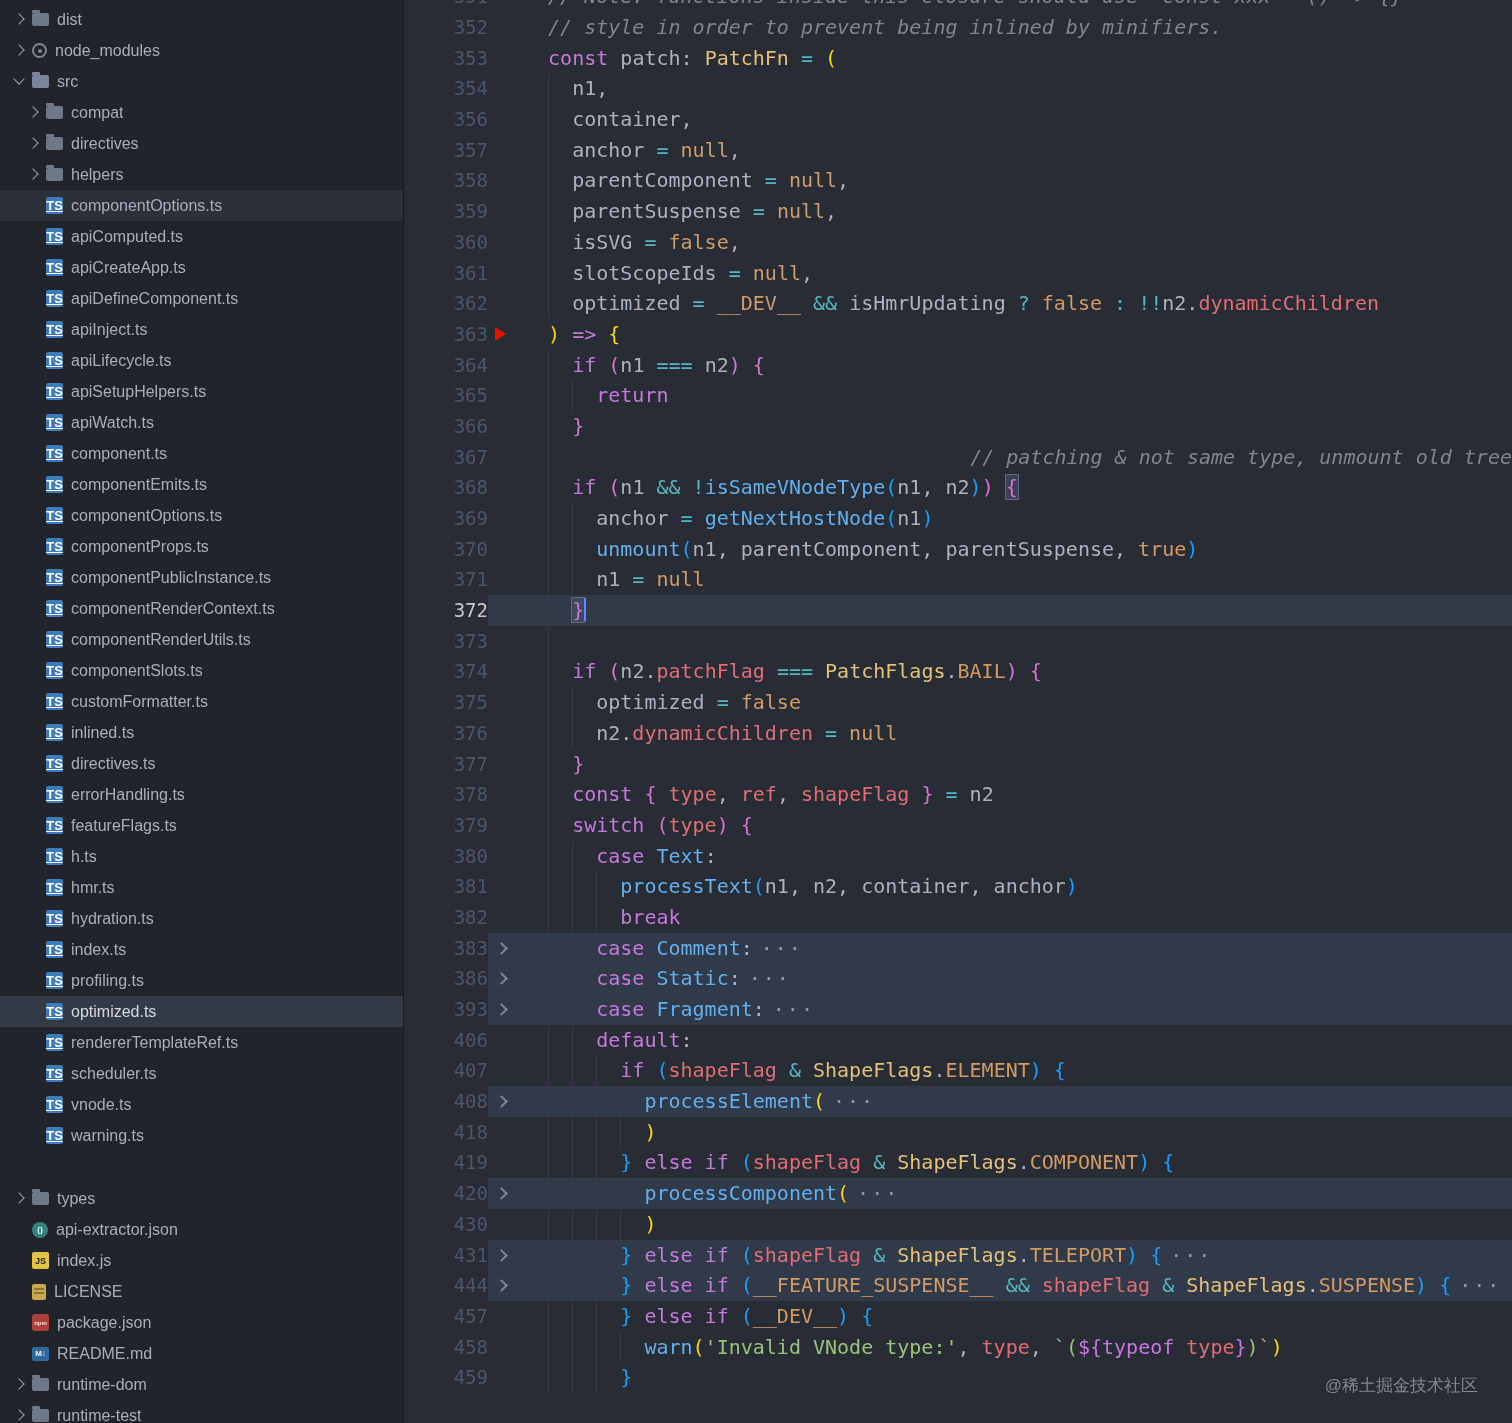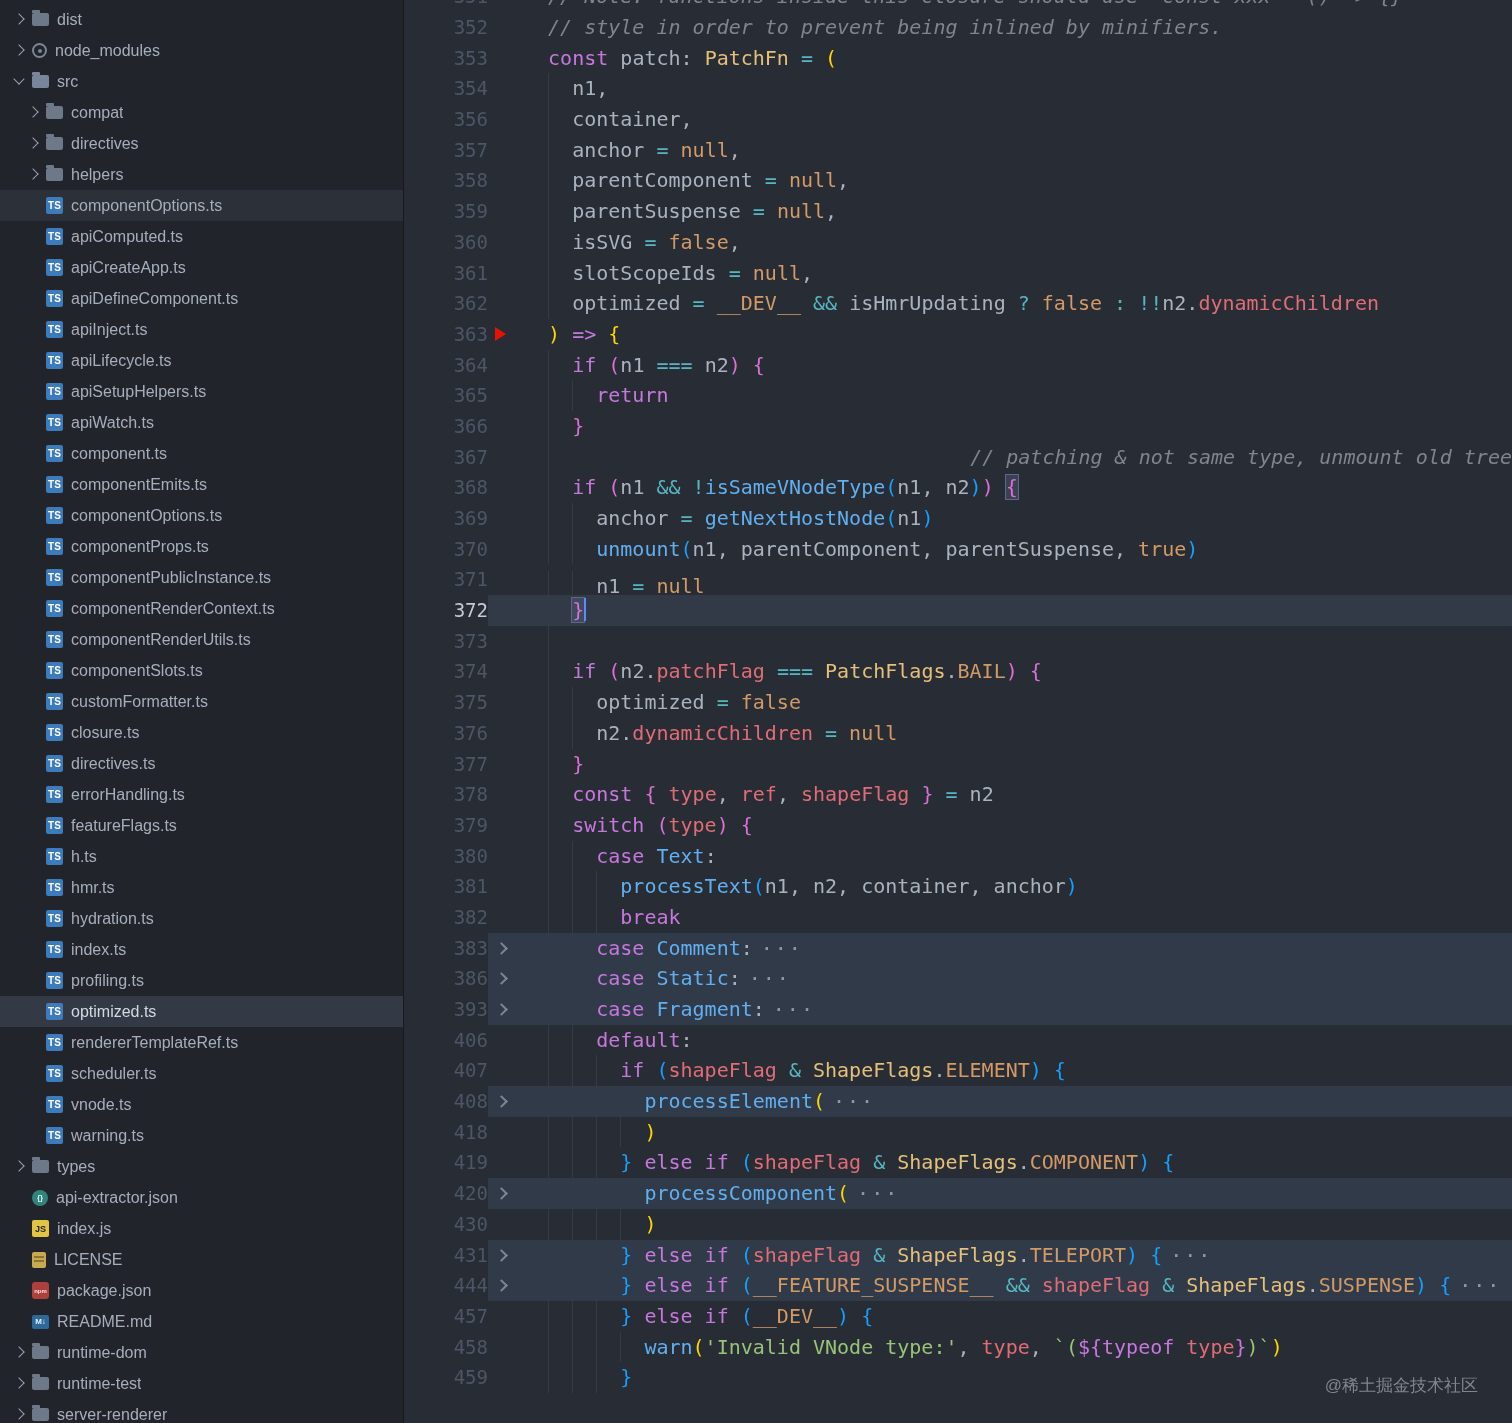--- a/index.html
+++ b/index.html
@@ -19,21 +19,21 @@
     left:7px; top:11px; transform:rotate(-45deg);
   }
   .twist.expanded::before { transform:rotate(45deg); top:9px; }
   .fico { flex:none; margin-right:8px; display:flex; align-items:center; justify-content:center;
           font-family:"Liberation Sans",sans-serif; }
   .ic-folder, .ic-folder-open { width:17px; height:13px; background:#6d7889; border-radius:2px; position:relative; }
   .ic-folder::before, .ic-folder-open::before { content:""; position:absolute; top:-3px; left:0; width:8px; height:3px; background:#6d7889; border-radius:1px 1px 0 0; }
   .ic-folder-open { background:#79859a; } .ic-folder-open::before { background:#79859a; }
   .ic-node { width:15px; height:15px; border:2px solid #7b8595; border-radius:50%; position:relative; }
   .ic-node::before { content:""; position:absolute; left:3.5px; top:3.5px; width:4px; height:4px; background:#7b8595; border-radius:50%; }
-  .ic-ts { width:17px; height:17px; background:#3c7bbc; color:#fff; font-size:10px; font-weight:700; border-radius:2px; }
+  .ic-ts { width:17px; height:17px; background:#3c7bbc; color:#fff; font-size:13px; font-weight:700; border-radius:2px;text-decoration:underline; }
   .ic-js { width:17px; height:17px; background:#e2c343; color:#23272e; font-size:9px; font-weight:700; border-radius:2px; }
   .ic-json { width:16px; height:16px; background:#31837c; color:#d9f3ef; font-size:8px; font-weight:700; border-radius:50%; }
   .ic-license { width:14px; height:16px; background:#c9a94e; border-radius:2px; position:relative; }
   .ic-license::before { content:""; position:absolute; left:2px; top:4px; right:2px; height:2px; background:rgba(0,0,0,.3); box-shadow:0 4px 0 rgba(0,0,0,.3); }
   .ic-npm { width:17px; height:17px; background:#ad403a; color:#f7dcda; font-size:6px; font-weight:700; border-radius:3px; }
   .ic-md { width:17px; height:14px; background:#2d6a9b; color:#e7f1f9; font-size:8px; font-weight:700; border-radius:2px; }
   .tlabel { overflow:hidden; }
 
   
   .editor { flex:1; position:relative; overflow:hidden; background:#282c34; font-family:"DejaVu Sans Mono",monospace; }
@@ -186,21 +186,21 @@
           <span class="tlabel">componentSlots.ts</span>
         </div>
         <div class="tree-row" style="padding-left: 22px;">
           <span class="twist"></span>
           <span class="fico ic-ts">TS</span>
           <span class="tlabel">customFormatter.ts</span>
         </div>
         <div class="tree-row" style="padding-left: 22px;">
           <span class="twist"></span>
           <span class="fico ic-ts">TS</span>
-          <span class="tlabel">closure.ts</span>
+          <span class="tlabel">inlined.ts</span>
         </div>
         <div class="tree-row" style="padding-left: 22px;">
           <span class="twist"></span>
           <span class="fico ic-ts">TS</span>
           <span class="tlabel">directives.ts</span>
         </div>
         <div class="tree-row" style="padding-left: 22px;">
           <span class="twist"></span>
           <span class="fico ic-ts">TS</span>
           <span class="tlabel">errorHandling.ts</span>
@@ -253,21 +253,21 @@
         <div class="tree-row" style="padding-left: 22px;">
           <span class="twist"></span>
           <span class="fico ic-ts">TS</span>
           <span class="tlabel">vnode.ts</span>
         </div>
         <div class="tree-row" style="padding-left: 22px;">
           <span class="twist"></span>
           <span class="fico ic-ts">TS</span>
           <span class="tlabel">warning.ts</span>
         </div>
-        <div class="tree-row" style="padding-left: 8px;">
+        <div class="tree-row" style="padding-left: 8px; margin-top: 32px;">
           <span class="twist collapsed"></span>
           <span class="fico ic-folder"></span>
           <span class="tlabel">types</span>
         </div>
         <div class="tree-row" style="padding-left: 8px;">
           <span class="twist"></span>
           <span class="fico ic-json">{}</span>
           <span class="tlabel">api-extractor.json</span>
         </div>
         <div class="tree-row" style="padding-left: 8px;">
@@ -321,21 +321,21 @@
         <div class="crow"><span class="lnum">361</span><div class="lrest"><span class="gchev"></span><div class="lcode" style="padding-left: 50.16px;"><span class="guide" style="left: 26.08px;"></span><span class="tk-w">slotScopeIds </span><span class="tk-o">= </span><span class="tk-n">null</span><span class="tk-w">,</span></div></div></div>
         <div class="crow"><span class="lnum">362</span><div class="lrest"><span class="gchev"></span><div class="lcode" style="padding-left: 50.16px;"><span class="guide" style="left: 26.08px;"></span><span class="tk-w">optimized </span><span class="tk-o">= </span><span class="tk-n">__DEV__</span><span class="tk-o"> &amp;&amp; </span><span class="tk-w">isHmrUpdating</span><span class="tk-o"> ? </span><span class="tk-n">false</span><span class="tk-o"> : </span><span class="tk-o">!!</span><span class="tk-w">n2.</span><span class="tk-p">dynamicChildren</span></div></div></div>
         <div class="crow"><span class="lnum">363</span><div class="lrest"><span class="gchev mark"></span><div class="lcode" style="padding-left: 26.08px;"><span class="tk-g1">)</span><span class="tk-a"> =&gt; </span><span class="tk-g1">{</span></div></div></div>
         <div class="crow"><span class="lnum">364</span><div class="lrest"><span class="gchev"></span><div class="lcode" style="padding-left: 50.16px;"><span class="guide" style="left: 26.08px;"></span><span class="tk-k">if</span><span class="tk-w"> </span><span class="tk-g2">(</span><span class="tk-w">n1</span><span class="tk-o"> === </span><span class="tk-w">n2</span><span class="tk-g2">)</span><span class="tk-w"> </span><span class="tk-g2">{</span></div></div></div>
         <div class="crow"><span class="lnum">365</span><div class="lrest"><span class="gchev"></span><div class="lcode" style="padding-left: 74.24px;"><span class="guide" style="left: 26.08px;"></span><span class="guide" style="left: 50.16px;"></span><span class="tk-k">return</span></div></div></div>
         <div class="crow"><span class="lnum">366</span><div class="lrest"><span class="gchev"></span><div class="lcode" style="padding-left: 50.16px;"><span class="guide" style="left: 26.08px;"></span><span class="tk-g2">}</span></div></div></div>
         <div class="crow"><span class="lnum">367</span><div class="lrest"><span class="gchev"></span><div class="lcode" style="padding-left: 50.16px; text-align: right;"><span class="guide" style="left: 26.08px;"></span><span class="tk-c">// patching &amp; not same type, unmount old tree</span></div></div></div>
         <div class="crow"><span class="lnum">368</span><div class="lrest"><span class="gchev"></span><div class="lcode" style="padding-left: 50.16px;"><span class="guide" style="left: 26.08px;"></span><span class="tk-k">if</span><span class="tk-w"> </span><span class="tk-g2">(</span><span class="tk-w">n1</span><span class="tk-o"> &amp;&amp; </span><span class="tk-o">!</span><span class="tk-f">isSameVNodeType</span><span class="tk-g3">(</span><span class="tk-w">n1, n2</span><span class="tk-g3">)</span><span class="tk-g2">)</span><span class="tk-w"> </span><span class="tk-gm">{</span></div></div></div>
         <div class="crow"><span class="lnum">369</span><div class="lrest"><span class="gchev"></span><div class="lcode" style="padding-left: 74.24px;"><span class="guide" style="left: 26.08px;"></span><span class="guide" style="left: 50.16px;"></span><span class="tk-w">anchor </span><span class="tk-o">= </span><span class="tk-f">getNextHostNode</span><span class="tk-g3">(</span><span class="tk-w">n1</span><span class="tk-g3">)</span></div></div></div>
         <div class="crow"><span class="lnum">370</span><div class="lrest"><span class="gchev"></span><div class="lcode" style="padding-left: 74.24px;"><span class="guide" style="left: 26.08px;"></span><span class="guide" style="left: 50.16px;"></span><span class="tk-f">unmount</span><span class="tk-g3">(</span><span class="tk-w">n1, parentComponent, parentSuspense, </span><span class="tk-n">true</span><span class="tk-g3">)</span></div></div></div>
-        <div class="crow"><span class="lnum">371</span><div class="lrest"><span class="gchev"></span><div class="lcode" style="padding-left: 74.24px; margin-top: 7px;"><span class="guide" style="left: 26.08px;"></span><span class="guide" style="left: 50.16px;"></span><span class="tk-w">n1 </span><span class="tk-o">= </span><span class="tk-n">null</span></div></div></div>
+        <div class="crow"><span class="lnum">371</span><div class="lrest"><span class="gchev"></span><div class="lcode" style="padding-left: 74.24px;"><span class="guide" style="left: 26.08px;"></span><span class="guide" style="left: 50.16px;"></span><span class="tk-w">n1 </span><span class="tk-o">= </span><span class="tk-n">null</span></div></div></div>
         <div class="crow hl-cur"><span class="lnum cur">372</span><div class="lrest"><span class="gchev"></span><div class="lcode" style="padding-left: 50.16px;"><span class="guide" style="left: 26.08px;"></span><span class="tk-gm">}</span><span class="cursor"></span></div></div></div>
         <div class="crow"><span class="lnum">373</span><div class="lrest"><span class="gchev"></span><div class="lcode" style="padding-left: 50.16px;"><span class="guide" style="left: 26.08px;"></span></div></div></div>
         <div class="crow"><span class="lnum">374</span><div class="lrest"><span class="gchev"></span><div class="lcode" style="padding-left: 50.16px;"><span class="guide" style="left: 26.08px;"></span><span class="tk-k">if</span><span class="tk-w"> </span><span class="tk-g2">(</span><span class="tk-w">n2.</span><span class="tk-p">patchFlag</span><span class="tk-o"> === </span><span class="tk-t">PatchFlags</span><span class="tk-w">.</span><span class="tk-n">BAIL</span><span class="tk-g2">)</span><span class="tk-w"> </span><span class="tk-g2">{</span></div></div></div>
         <div class="crow"><span class="lnum">375</span><div class="lrest"><span class="gchev"></span><div class="lcode" style="padding-left: 74.24px;"><span class="guide" style="left: 26.08px;"></span><span class="guide" style="left: 50.16px;"></span><span class="tk-w">optimized </span><span class="tk-o">= </span><span class="tk-n">false</span></div></div></div>
         <div class="crow"><span class="lnum">376</span><div class="lrest"><span class="gchev"></span><div class="lcode" style="padding-left: 74.24px;"><span class="guide" style="left: 26.08px;"></span><span class="guide" style="left: 50.16px;"></span><span class="tk-w">n2.</span><span class="tk-p">dynamicChildren</span><span class="tk-o"> = </span><span class="tk-n">null</span></div></div></div>
         <div class="crow"><span class="lnum">377</span><div class="lrest"><span class="gchev"></span><div class="lcode" style="padding-left: 50.16px;"><span class="guide" style="left: 26.08px;"></span><span class="tk-g2">}</span></div></div></div>
         <div class="crow"><span class="lnum">378</span><div class="lrest"><span class="gchev"></span><div class="lcode" style="padding-left: 50.16px;"><span class="guide" style="left: 26.08px;"></span><span class="tk-k">const</span><span class="tk-w"> </span><span class="tk-g2">{</span><span class="tk-w"> </span><span class="tk-p">type</span><span class="tk-w">, </span><span class="tk-p">ref</span><span class="tk-w">, </span><span class="tk-p">shapeFlag</span><span class="tk-w"> </span><span class="tk-g2">}</span><span class="tk-o"> = </span><span class="tk-w">n2</span></div></div></div>
         <div class="crow"><span class="lnum">379</span><div class="lrest"><span class="gchev"></span><div class="lcode" style="padding-left: 50.16px;"><span class="guide" style="left: 26.08px;"></span><span class="tk-k">switch</span><span class="tk-w"> </span><span class="tk-g2">(</span><span class="tk-p">type</span><span class="tk-g2">)</span><span class="tk-w"> </span><span class="tk-g2">{</span></div></div></div>
         <div class="crow"><span class="lnum">380</span><div class="lrest"><span class="gchev"></span><div class="lcode" style="padding-left: 74.24px;"><span class="guide" style="left: 26.08px;"></span><span class="guide" style="left: 50.16px;"></span><span class="tk-k">case</span><span class="tk-f"> Text</span><span class="tk-w">:</span></div></div></div>
         <div class="crow"><span class="lnum">381</span><div class="lrest"><span class="gchev"></span><div class="lcode" style="padding-left: 98.32px;"><span class="guide" style="left: 26.08px;"></span><span class="guide" style="left: 50.16px;"></span><span class="guide" style="left: 74.24px;"></span><span class="tk-f">processText</span><span class="tk-g3">(</span><span class="tk-w">n1, n2, container, anchor</span><span class="tk-g3">)</span></div></div></div>

